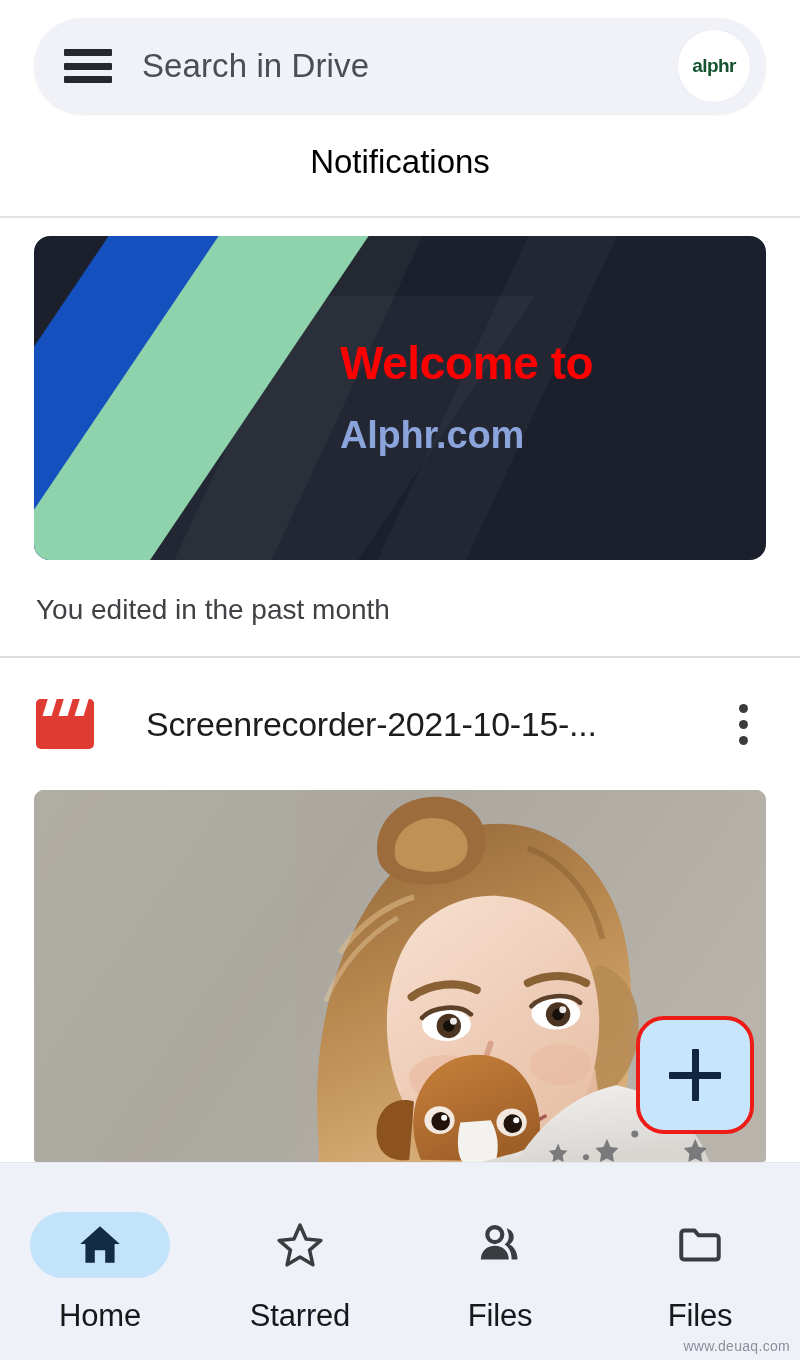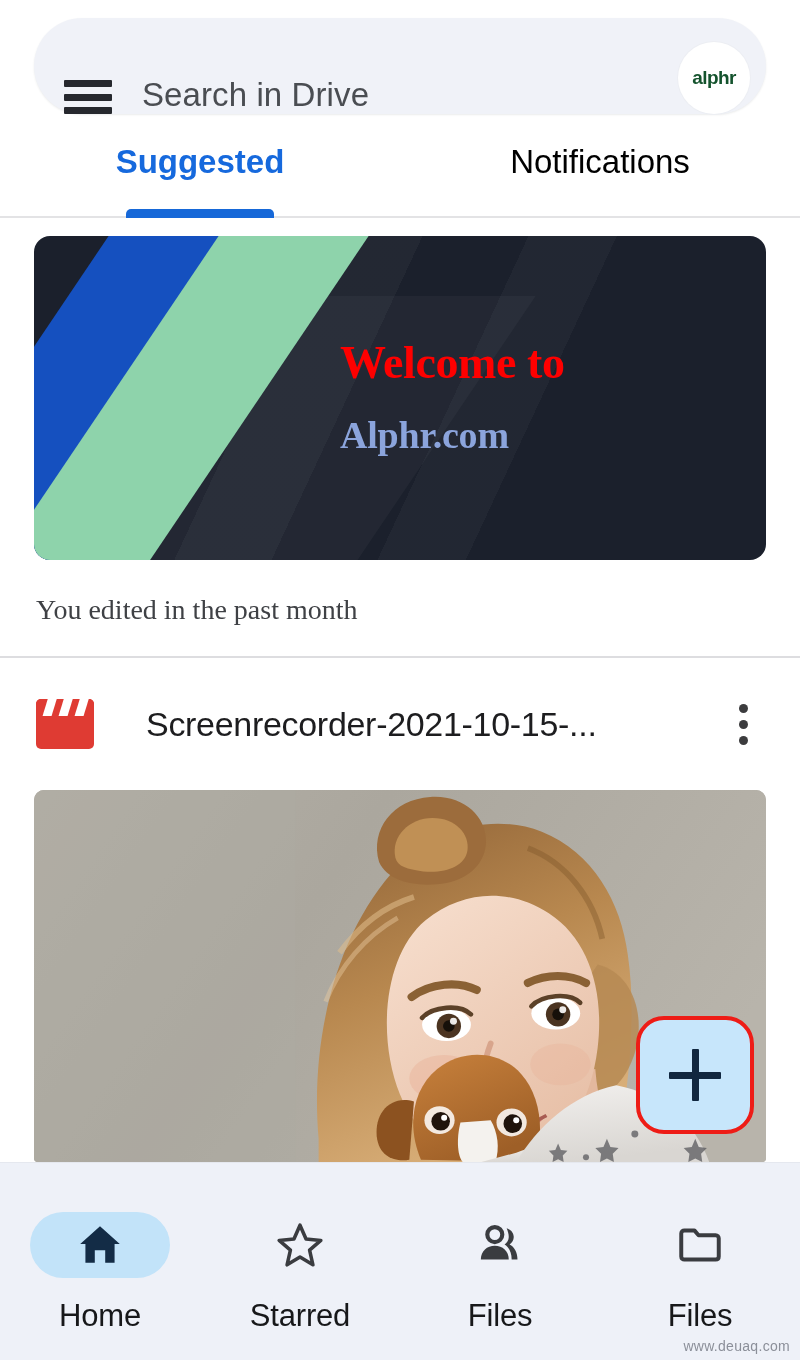--- a/index.html
+++ b/index.html
@@ -24,21 +24,21 @@
   
   .searchbar-wrap {
     padding: 18px 34px 0 34px;
     flex: 0 0 auto;
   }
   .searchbar {
     height: 96px;
     background: #f0f2f8;
     border-radius: 48px;
     display: flex;
-    align-items: flex-end;
+    align-items: center;
     padding: 0 16px 0 30px;
     box-shadow: 0 1px 2px rgba(60,64,67,.10);
   }
   .hamburger {
     width: 48px;
     height: 34px;
     display: flex;
     flex-direction: column;
     justify-content: space-between;
     margin-right: 30px;
@@ -107,21 +107,20 @@
     height: 9px;
     background: #1668d8;
     border-radius: 5px 5px 0 0;
   }
 
   
   .suggest-section {
     flex: 0 0 auto;
     padding: 18px 0 0 0;
     border-bottom: 2px solid #dddde0;
-    font-family: Liberation Serif, serif;
   }
   .banner {
     margin: 0 34px;
     height: 324px;
     border-radius: 16px;
     background: #1b202c;
     position: relative;
     overflow: hidden;
     cursor: pointer;
   }
@@ -342,23 +341,20 @@
           <i></i>
       </div>
       <div class="search-placeholder">Search in Drive</div>
       <div class="avatar">
         <span>alphr</span>
       </div>
     </div>
   </div>
 
   <div class="tabs">
-    <div class="tab active">
-      <span>Suggested</span>
-    </div>
     <div class="tab">
       <span>Notifications</span>
     </div>
   </div>
 
   <div class="suggest-section">
     <div class="banner">
       <div class="stripes"></div>
       <div class="shade"></div>
       <div class="shape-blue"></div>

